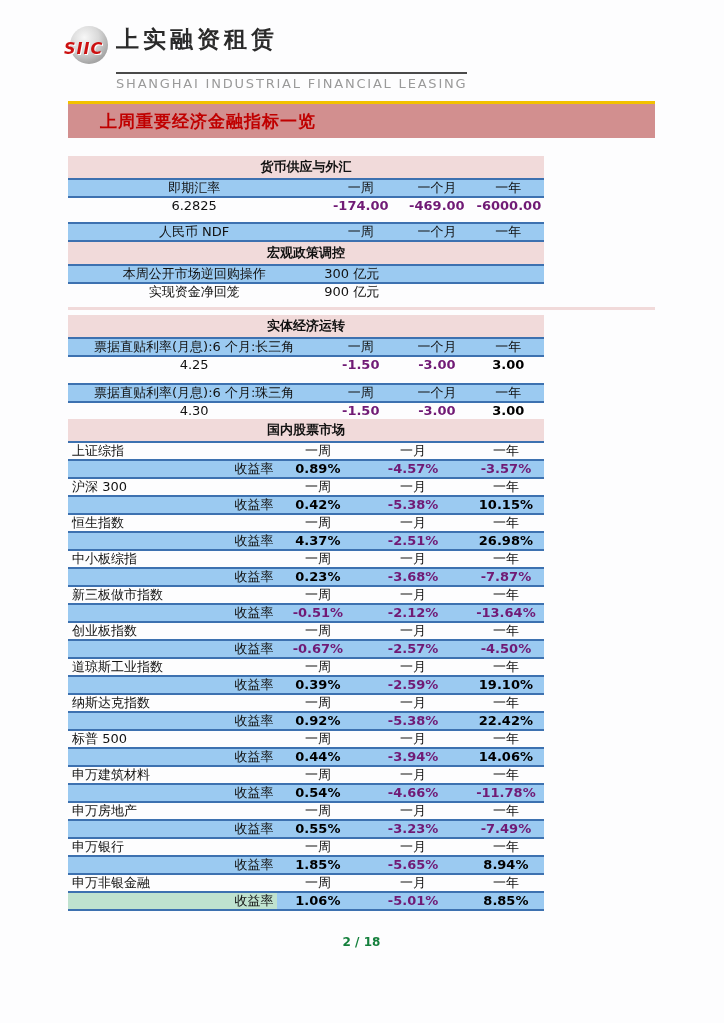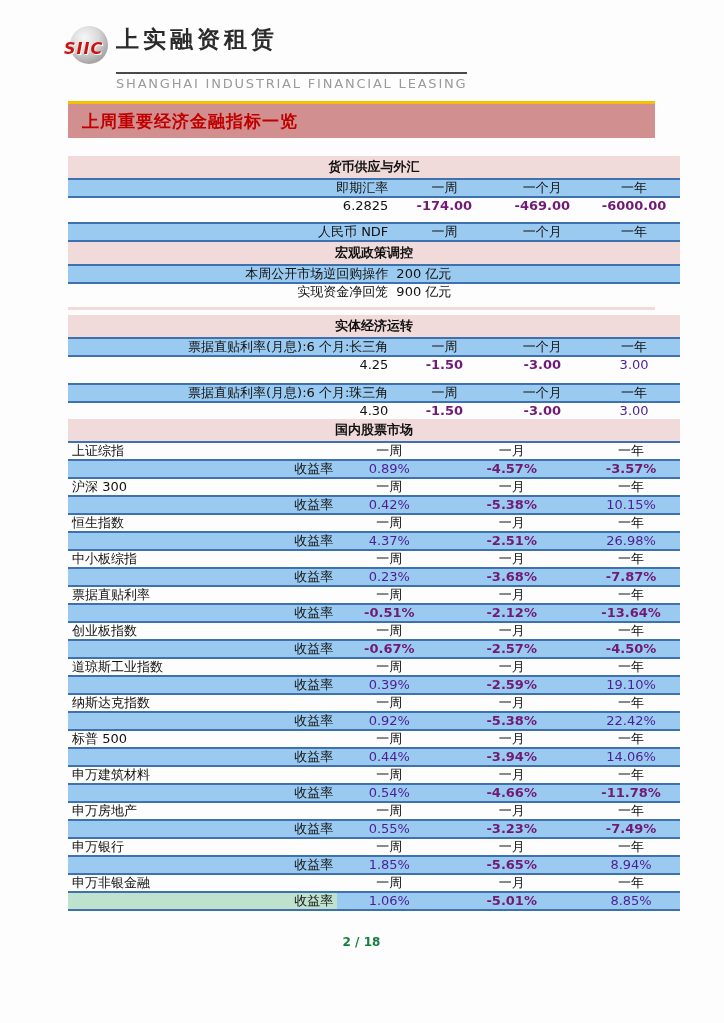--- a/index.html
+++ b/index.html
@@ -30,43 +30,43 @@
     font-size: 23px; color: #2a2a2a; letter-spacing: 4px; font-weight: 700;
     border-bottom: 2px solid #4a4a4a; padding-bottom: 17px; white-space: nowrap;
   }
   .logo-en { font-size: 13px; color: #9a9a9a; letter-spacing: 1.8px; margin-top: 2px; white-space: nowrap; }
 
   
   .titlebar {
     margin: 10px 12px 0 68px; width: 587px; height: 37px;
     border-top: 3px solid #f2c100;
     background: #d28f8f;
-    line-height: 34px; padding-left: 14px;
+    line-height: 34px; padding-left: 32px;
   }
   .titlebar span { color: #c00000; font-weight: bold; font-size: 17px; letter-spacing: 1px; }
 
   
   table.t {
     border-collapse: collapse; table-layout: fixed;
-    width: 612px; margin-left: 68px;
+    width: 476px; margin-left: 68px;
     font-size: 13px; color: #111;
   }
   table.t td { padding: 0 4px; height: 16px; line-height: 16px; white-space: nowrap; overflow: hidden; }
   tr.sec td {
     background: #f1dada; text-align: center; font-weight: bold;
     height: 22px; line-height: 22px; border-bottom: 2px solid #3d71b0; font-size: 13px;
   }
   tr.blue td { background: #9bcaf1; border-top: 2px solid #3d71b0; border-bottom: 2px solid #3d71b0; }
-  td.lbl { text-align: right; }
+  td.lbl { text-align: center; }
   td.num { text-align: center; }
   td.name { text-align: left; padding-left: 10px; }
   td.ylab { text-align: right; padding-right: 8px; }
   td.policy-val { text-align: left; padding-left: 52px; }
   tr.blue td.green-cell { background: #bfe2cf; }
-  .up { color: #4c1d95; font-weight: normal; }
+  .up { color: #000000; font-weight: bold; }
   .down { color: #701a75; font-weight: bold; }
 
   .gap8  { height: 8px; }
   .gap10 { height: 10px; }
   .gap18 { height: 18px; }
   .pink-divider { height: 3px; background: #f1dada; width: 587px; margin: 7px 0 5px 68px; }
 
   .footer {
     width: 587px; margin: 24px 0 0 68px; text-align: center;
     font-weight: bold; font-size: 12px; color: #15803d;
@@ -146,21 +146,21 @@
         <col style="width:17%">
         <col style="width:15%">
         <col style="width:15%">
       </colgroup>
     <tbody>
         <tr class="sec">
       <td colspan="4">宏观政策调控</td>
     </tr>
     <tr class="blue">
       <td class="lbl">本周公开市场逆回购操作</td>
-      <td class="policy-val" colspan="3">200 亿元</td>
+      <td class="policy-val" colspan="3">300 亿元</td>
     </tr>
     <tr>
       <td class="lbl">实现资金净回笼</td>
       <td class="policy-val" colspan="3">900 亿元</td>
     </tr>
   </tbody>
     </table>
 
   <div class="pink-divider"></div>
 
@@ -273,21 +273,21 @@
       <td class="num">一年</td>
     </tr>
     <tr class="blue">
       <td class="ylab">收益率</td>
       <td class="num"><span class="up">0.23%</span></td>
       <td class="num"><span class="down">-3.68%</span></td>
       <td class="num"><span class="down">-7.87%</span></td>
     </tr>
 
     <tr>
-      <td class="name">票据直贴利率</td>
+      <td class="name">新三板做市指数</td>
       <td class="num">一周</td>
       <td class="num">一月</td>
       <td class="num">一年</td>
     </tr>
     <tr class="blue">
       <td class="ylab">收益率</td>
       <td class="num"><span class="down">-0.51%</span></td>
       <td class="num"><span class="down">-2.12%</span></td>
       <td class="num"><span class="down">-13.64%</span></td>
     </tr>

